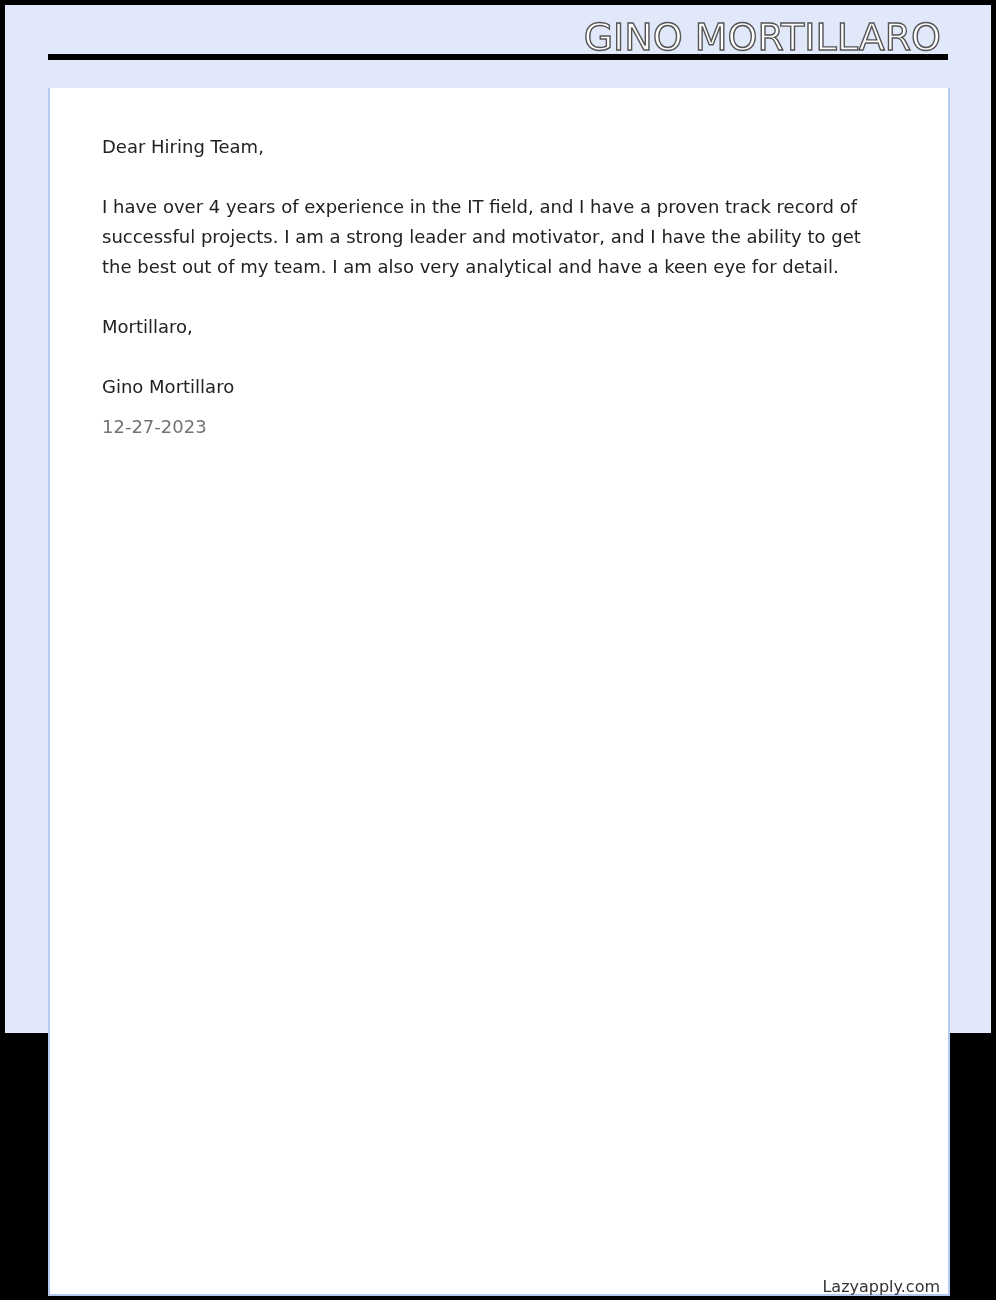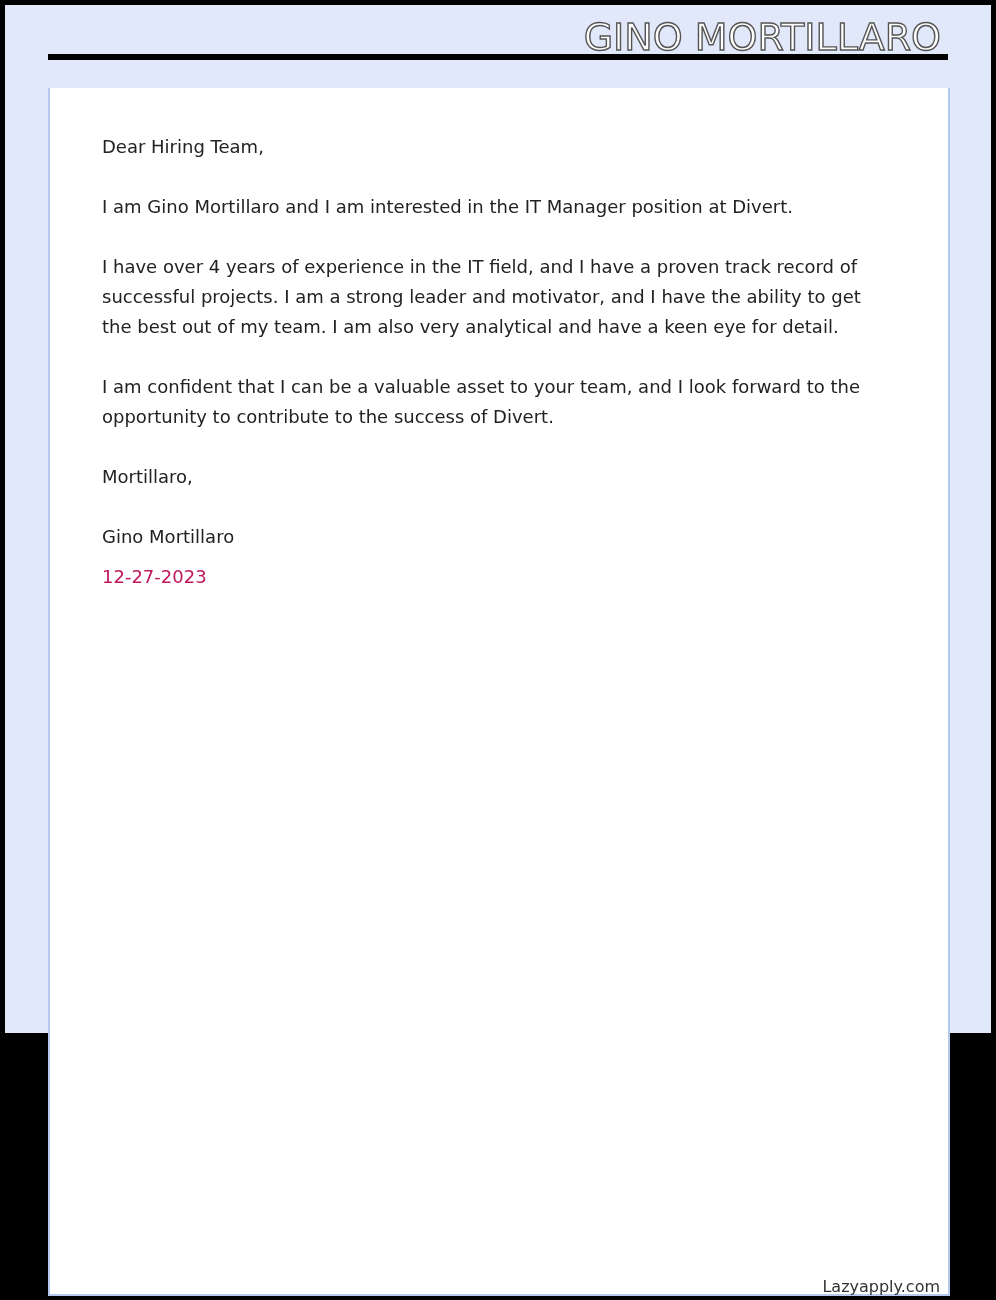--- a/index.html
+++ b/index.html
@@ -4,34 +4,32 @@
 <style>
   html, body { margin:0; padding:0; }
   body { width:996px; height:1300px; background:#000; position:relative; overflow:hidden; font-family:"DejaVu Sans", sans-serif; }
   .frame { position:absolute; left:5px; top:5px; width:986px; height:1028px; background:#e0e8fa; }
   .header-name { position:absolute; right:50px; top:10px; font-size:38px; color:#fff; -webkit-text-stroke:1.4px #555; letter-spacing:0px; font-family:"DejaVu Sans", sans-serif; line-height:44px; }
   .page { position:absolute; left:43px; top:50px; width:898px; height:1206px; background:#fff; border-left:2px solid #b4c8f0; border-right:2px solid #b4c8f0; border-bottom:2px solid #b4c8f0;margin-top:33px; }
   .topbar { position:absolute; left:43px; top:49px; width:900px; height:6px; background:#000; }
   .letter { position:absolute; left:52px; top:44px; width:780px; font-size:18px; color:#222; line-height:30px; }
   .letter p { margin:0 0 30px 0; }
   .letter p.sig { margin:0 0 10px 0; }
-  .date { color:#be185d; }
+  .date { color:#737373; }
   .footer { position:absolute; right:8px; bottom:-2px; font-size:16px; color:#333; }
 </style>
 </head>
 <body>
 
 <div class="frame">
   <div class="header-name">GINO MORTILLARO</div>
   <div class="page">
     <div class="letter">
       <p>Dear Hiring Team,</p>
-      <p>I am Gino Mortillaro and I am interested in the IT Manager position at Divert.</p>
       <p>I have over 4 years of experience in the IT field, and I have a proven track record of successful projects. I am a strong leader and motivator, and I have the ability to get the best out of my team. I am also very analytical and have a keen eye for detail.</p>
-      <p>I am confident that I can be a valuable asset to your team, and I look forward to the opportunity to contribute to the success of Divert.</p>
       <p>Mortillaro,</p>
       <p class="sig">Gino Mortillaro</p>
       <p class="date">12-27-2023</p>
     </div>
     <div class="footer">Lazyapply.com</div>
   </div>
   <div class="topbar"></div>
 </div>
 
 </body></html>

